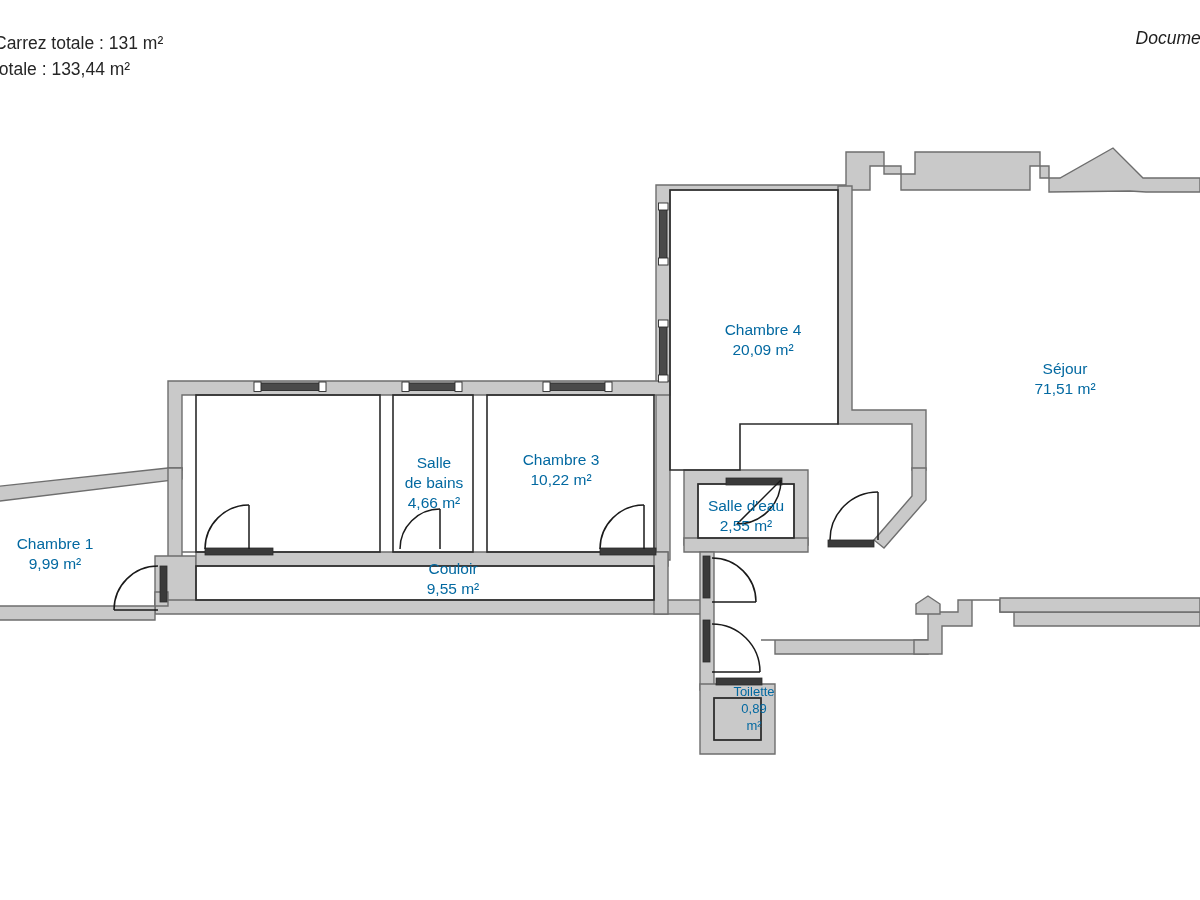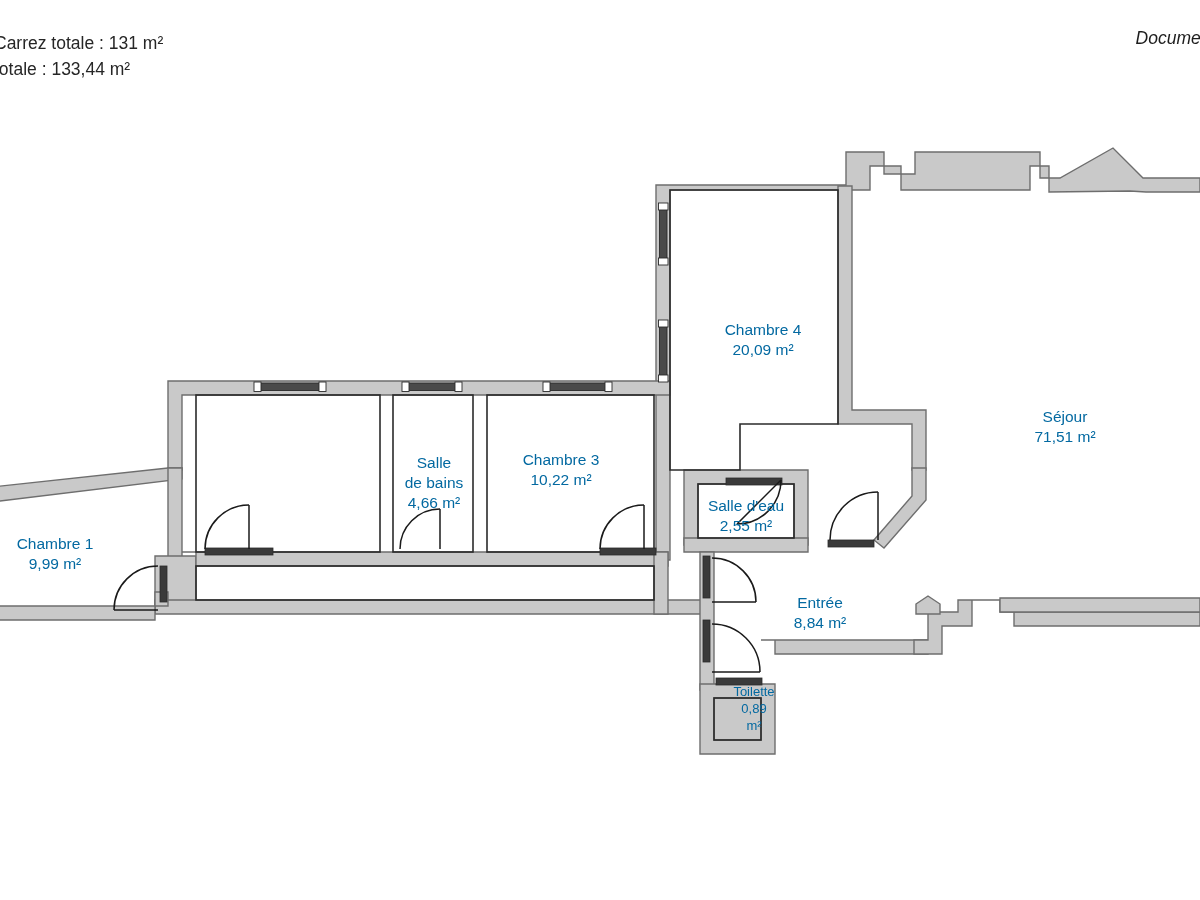--- a/index.html
+++ b/index.html
@@ -297,35 +297,35 @@
   <div class="room-label" style="left:481px; top:450px; width:160px;">
     <span class="nm">Chambre 3</span>
     <span class="ar">10,22 m²</span>
   </div>
 
   <div class="room-label" style="left:687px; top:320px; width:152px;">
     <span class="nm">Chambre 4</span>
     <span class="ar">20,09 m²</span>
   </div>
 
-  <div class="room-label" style="left:995px; top:359px; width:140px;margin-top:48px;">
+  <div class="room-label" style="left:995px; top:359px; width:140px;">
     <span class="nm">Séjour</span>
     <span class="ar">71,51 m²</span>
   </div>
 
   <div class="room-label" style="left:690px; top:496px; width:112px;">
     <span class="nm">Salle d'eau</span>
     <span class="ar">2,55 m²</span>
   </div>
 
-
-  <div class="room-label" style="left:760px; top:593px; width:120px;">
-    <span class="nm">Entrée</span>
-    <span class="ar">8,84 m²</span>
-  </div>
+  <div class="room-label" style="left:393px; top:559px; width:120px;">
+    <span class="nm">Couloir</span>
+    <span class="ar">9,55 m²</span>
+  </div>
+
 
   <div class="room-label tiny" style="left:712px; top:683px; width:52px;margin-left:16px;">
     <span class="nm">Toilette</span>
     <span class="ar">0,89</span>
     <span class="ar">m²</span>
   </div>
 
 </div>
 
 </body></html>

